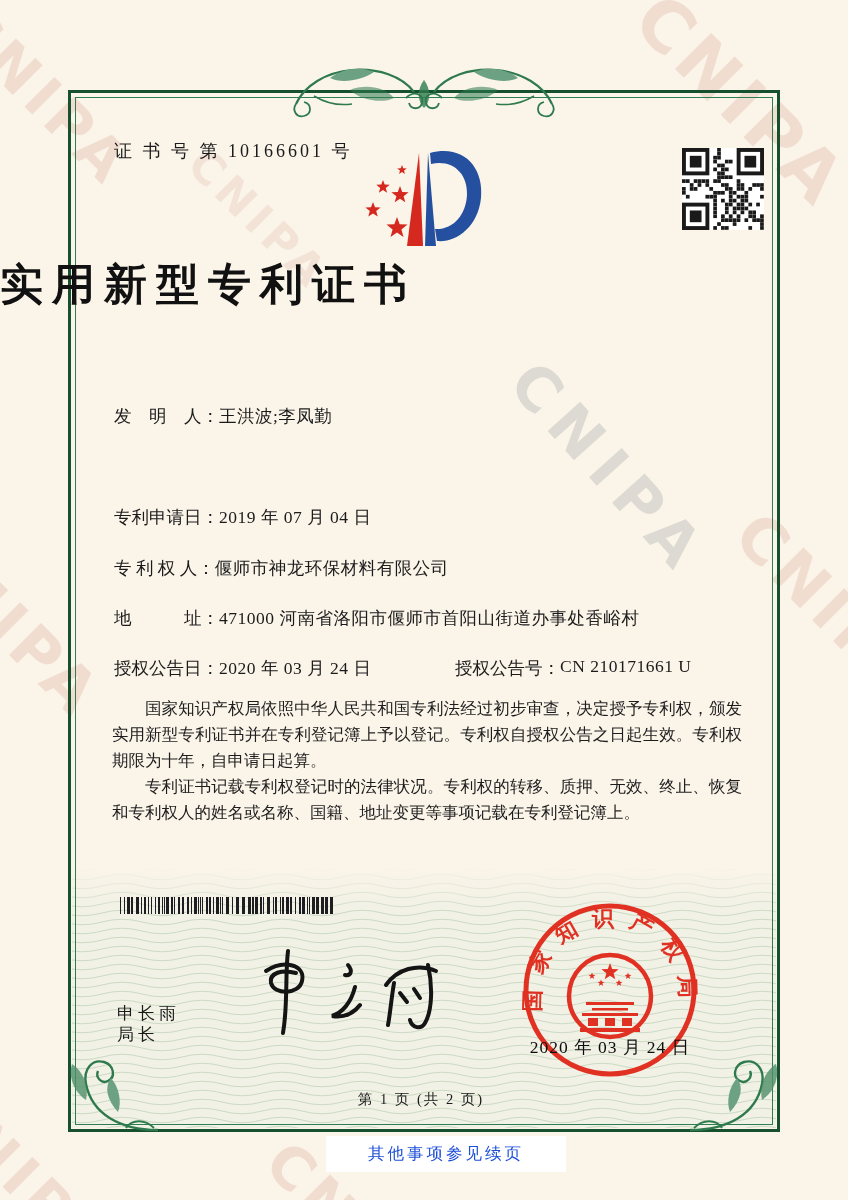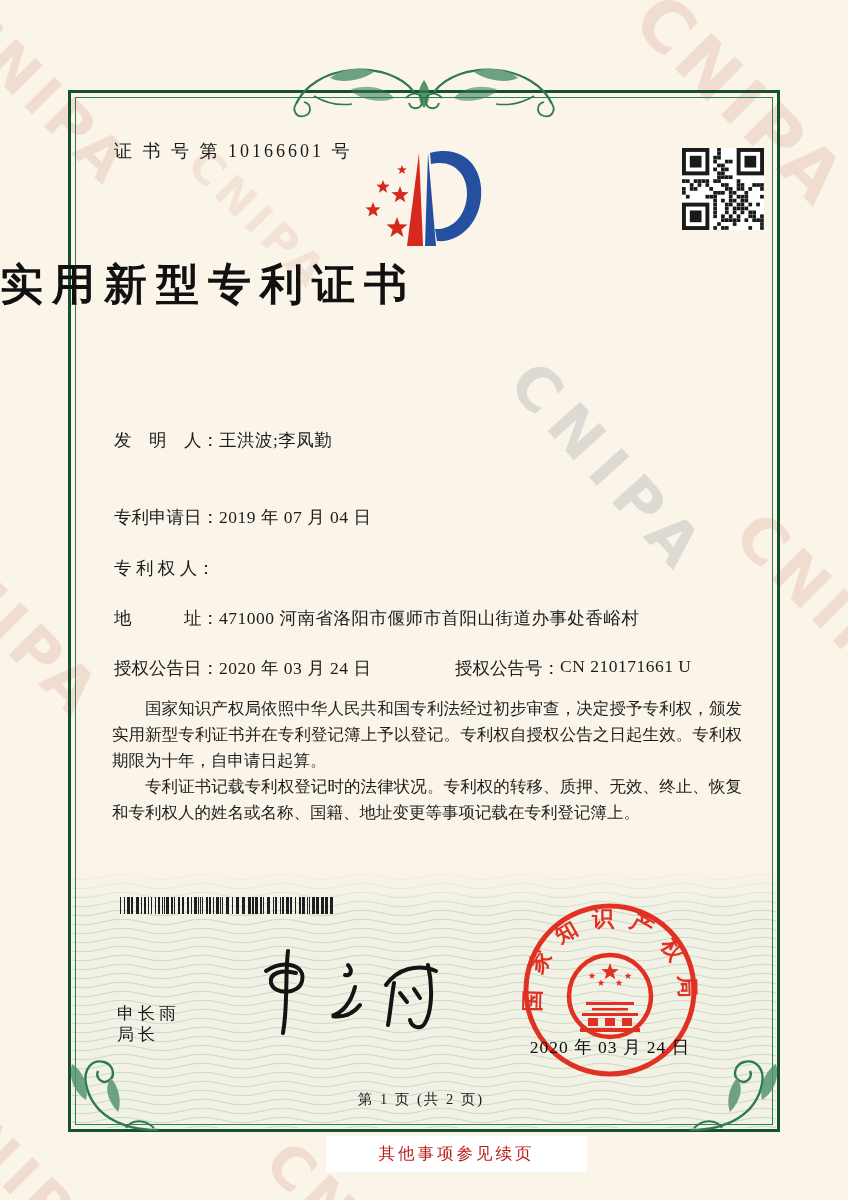--- a/index.html
+++ b/index.html
@@ -48,22 +48,22 @@
   .sig-title{position:absolute;left:117px;top:1023px;font-size:17px;letter-spacing:4px;z-index:3;
     font-family:"Liberation Sans","DejaVu Sans",sans-serif;font-weight:500;}
   .sig-name{position:absolute;left:117px;top:1002px;font-size:17px;letter-spacing:4px;z-index:3;
     font-family:"Liberation Sans","DejaVu Sans",sans-serif;font-weight:500;}
   .seal-date{
     position:absolute;left:515px;top:1035px;width:190px;text-align:center;
     font-size:17.5px;color:#0d0d0d;letter-spacing:1px;z-index:4;
   }
   .page-info{position:absolute;left:68px;top:1090px;width:706px;text-align:center;font-size:14.5px;letter-spacing:2px;z-index:3;}
   .cont-box{
-    position:absolute;left:326px;top:1136px;width:261px;height:36px;background:#ffffff;
-    text-align:center;z-index:3;line-height:36px;font-size:16.5px;letter-spacing:3px;color:#b91c1c;
+    position:absolute;left:326px;top:1136px;width:240px;height:36px;background:#ffffff;
+    text-align:center;z-index:3;line-height:36px;font-size:16.5px;letter-spacing:3px;color:#1d4ed8;
   }
   svg{display:block;}
 </style>
 </head>
 <body>
 
 <div class="page">
 
   <div class="wm" style="left:-14px;top:-8px;font-size:58px;">CNIPA</div>
   <div class="wm" style="left:676px;top:-22px;font-size:70px;">CNIPA</div>
@@ -282,30 +282,31 @@
         <rect x="31.238095238095237" y="78.09523809523809" width="3.7095238095238092" height="3.7095238095238092"></rect>
         <rect x="39.047619047619044" y="78.09523809523809" width="3.7095238095238092" height="3.7095238095238092"></rect>
         <rect x="42.95238095238095" y="78.09523809523809" width="3.7095238095238092" height="3.7095238095238092"></rect>
         <rect x="66.38095238095238" y="78.09523809523809" width="3.7095238095238092" height="3.7095238095238092"></rect>
         <rect x="78.09523809523809" y="78.09523809523809" width="3.7095238095238092" height="3.7095238095238092"></rect>
       </g>
   </svg>
 
   <div class="title">实用新型专利证书</div>
 
-  <div class="field-row" style="top:428px;">
+  <div class="field-row" style="top:404px;">
     <span class="field-label">发　明　人：</span>
     <span class="field-value">王洪波;李凤勤</span>
   </div>
   <div class="field-row" style="top:505px;">
     <span class="field-label">专利申请日：</span>
     <span class="field-value">2019 年 07 月 04 日</span>
   </div>
   <div class="field-row" style="top:556px;">
     <span class="field-label">专 利 权 人：</span>
+    <span class="field-value">偃师市神龙环保材料有限公司</span>
   </div>
   <div class="field-row" style="top:606px;">
     <span class="field-label">地　　　址：</span>
     <span class="field-value">471000 河南省洛阳市偃师市首阳山街道办事处香峪村</span>
   </div>
   <div class="field-row" style="top:656px;">
     <span class="field-label">授权公告日：</span>
     <span class="field-value">2020 年 03 月 24 日</span>
     <span class="grant-pair2">
       <span class="field-label">授权公告号：</span>

